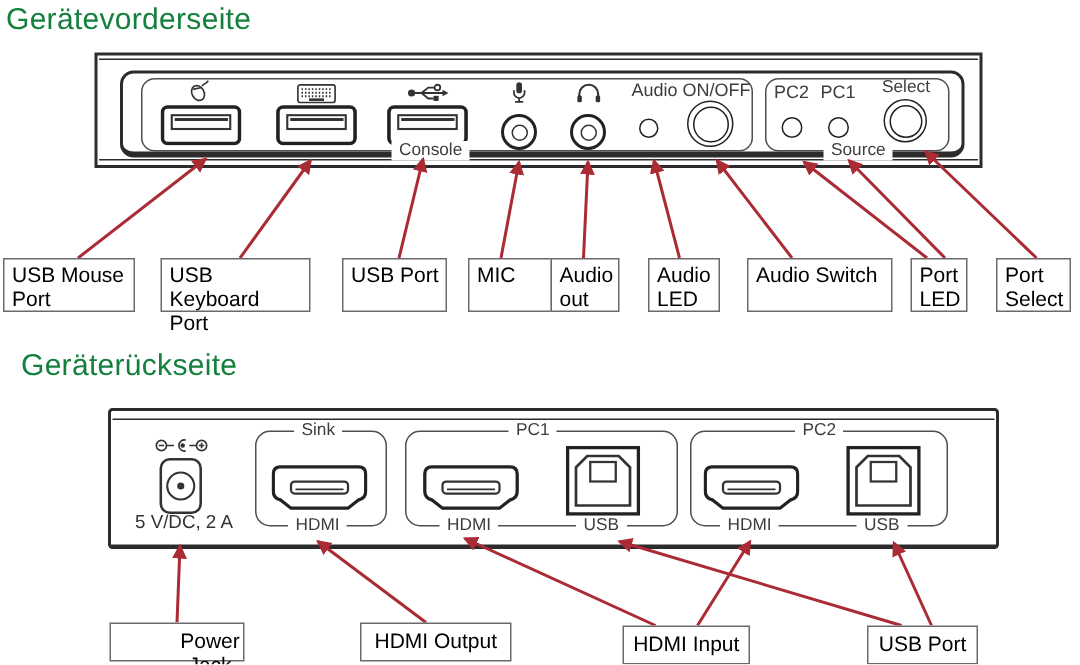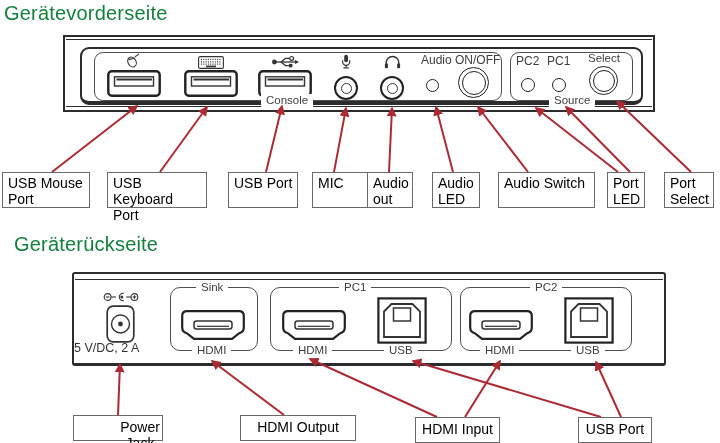--- a/index.html
+++ b/index.html
@@ -141,21 +141,21 @@
     <line x1="23.2" y1="6" x2="27.8" y2="6" stroke="#333" stroke-width="1.1"></line>
     <circle cx="31.4" cy="6" r="3.4" fill="none" stroke="#333" stroke-width="1.1"></circle>
     <line x1="29.6" y1="6" x2="33.2" y2="6" stroke="#333" stroke-width="1.1"></line>
     <line x1="31.4" y1="4.2" x2="31.4" y2="7.8" stroke="#333" stroke-width="1.1"></line>
   </svg>
   <svg class="abs" style="left:106px;top:305px;" width="29" height="38" viewBox="0 0 29 38">
     <rect x="1.2" y="1.2" width="26.6" height="35.6" rx="6" fill="#fff" stroke="#333" stroke-width="1.7"></rect>
     <circle cx="14.5" cy="19" r="9" fill="none" stroke="#333" stroke-width="1.4"></circle>
     <circle cx="14.5" cy="19" r="2.4" fill="#333"></circle>
   </svg>
-  <span class="ptxt" style="left:74px;top:342px;font-size:12.5px;color:#333;">5 V/DC, 2 A</span>
+  <span class="ptxt" style="left:90px;top:342px;font-size:12.5px;color:#333;">5 V/DC, 2 A</span>
 
   <div class="group" style="left:170px;top:287px;width:88px;height:64px;border-radius:10px;"></div>
   <span class="tag" style="left:196px;top:281px;">Sink</span>
   <svg class="abs" style="left:181px;top:310px;" width="64" height="30" viewBox="0 0 64 30">
     <path d="M6,1.2 H58 q4.8,0 4.8,4.8 V17.5 q0,4.6 -4.6,5.7 L51,28.8 H13 L5.8,23.2 q-4.6,-1.1 -4.6,-5.7 V6 q0,-4.8 4.8,-4.8 Z" fill="#fff" stroke="#222" stroke-width="2.2"></path>
     <rect x="13" y="11" width="38" height="8" rx="2.5" fill="#fff" stroke="#333" stroke-width="1.5"></rect>
     <line x1="16" y1="16.3" x2="48" y2="16.3" stroke="#333" stroke-width="1.2"></line>
   </svg>
   <span class="tag" style="left:192px;top:344px;">HDMI</span>
 
@@ -183,21 +183,21 @@
   </svg>
   <span class="tag" style="left:480px;top:344px;">HDMI</span>
   <svg class="abs" style="left:564px;top:297px;" width="50" height="47" viewBox="0 0 50 47">
     <rect x="1.4" y="1.4" width="47.2" height="44.2" fill="#fff" stroke="#222" stroke-width="2.2"></rect>
     <path d="M7,14.5 L14.5,7 H35.5 L43,14.5 V40 H7 Z" fill="none" stroke="#333" stroke-width="1.8"></path>
     <rect x="16.5" y="11" width="17" height="13" fill="none" stroke="#333" stroke-width="1.5"></rect>
   </svg>
   <span class="tag" style="left:571px;top:344px;">USB</span>
 
   <div class="lbox back" style="left:73px;top:415px;width:90px;padding-left:44px;">Power Jack</div>
-  <div class="lbox back" style="left:240px;top:415px;width:116px;">HDMI Output</div>
+  <div class="lbox back" style="left:240px;top:415px;width:101px;">HDMI Output</div>
   <div class="lbox back" style="left:415px;top:417px;width:85px;">HDMI Input</div>
   <div class="lbox back" style="left:578px;top:417px;width:74px;">USB Port</div>
 
   <svg id="arrows" width="720" height="443" viewBox="0 0 720 443">
     <defs>
       <marker id="ah" markerWidth="6" markerHeight="6" refX="4.2" refY="2.5" orient="auto">
         <path d="M0,0 L5,2.5 L0,5 Z" fill="#ab2b35"></path>
       </marker>
     </defs>
     <g stroke="#ab2b35" stroke-width="2" fill="none">

